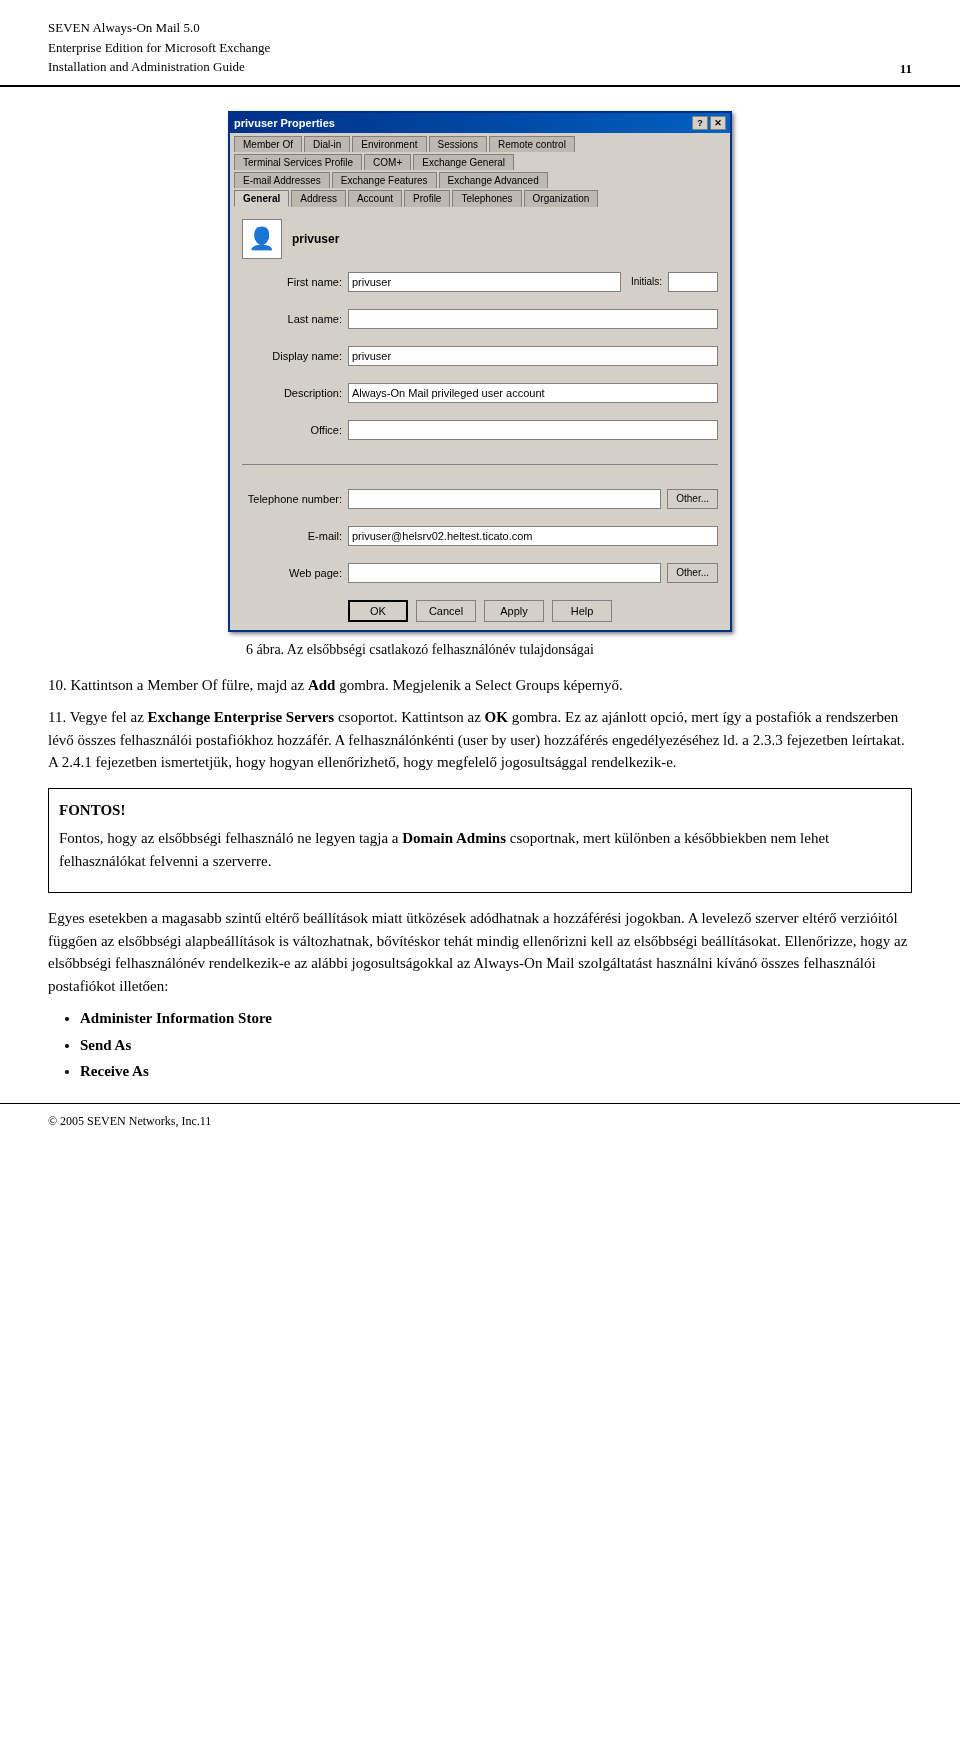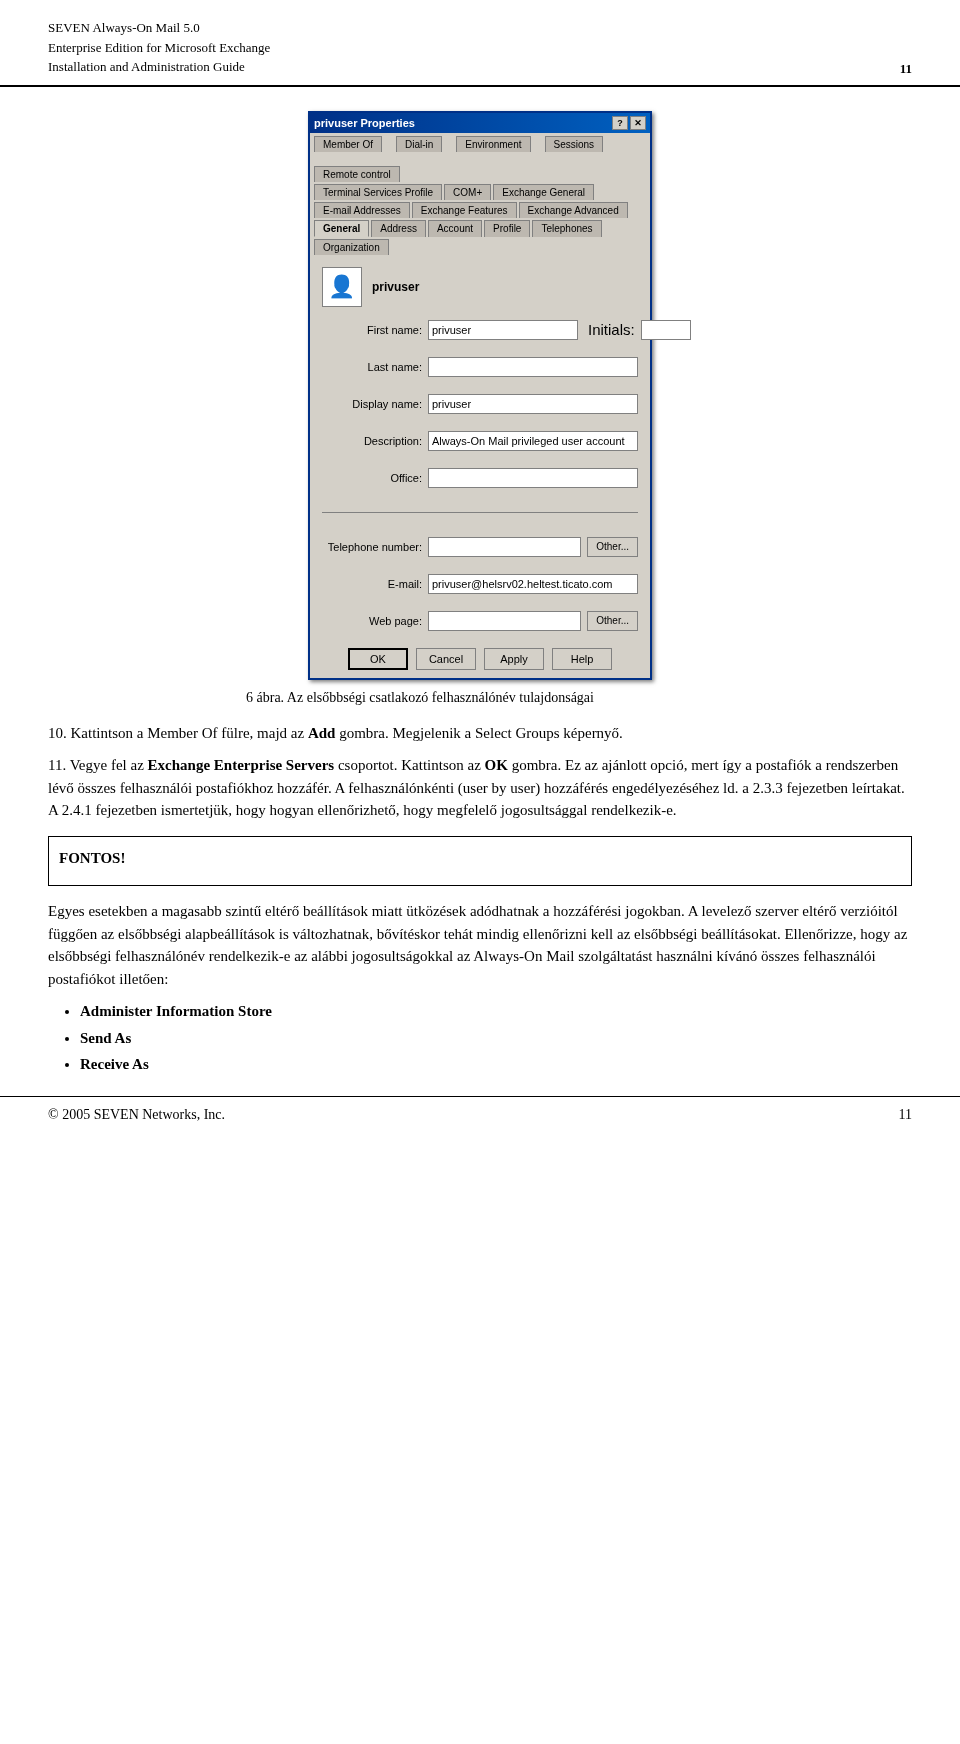--- a/index.html
+++ b/index.html
@@ -37,21 +37,21 @@
 
     
     .screenshot-wrapper {
       display: flex;
       justify-content: center;
       margin: 24px 0 10px 0;
     }
 
     
     .win-dialog {
-      width: 344px;
+      width: 504px;
       border: 2px solid #003087;
       background: #701a75;
       box-shadow: 2px 2px 4px rgba(0,0,0,0.5);
       font-family: 'Arial', sans-serif;
       font-size: 11px;
     }
 
     .win-titlebar {
       background: linear-gradient(to right, #003087, #0060c0);
       color: #fff;
@@ -78,21 +78,21 @@
       cursor: pointer;
       color: #000;
     }
 
     
     .win-tabs-row {
       display: flex;
       flex-wrap: wrap;
       background: #d4d0c8;
       padding: 3px 4px 0 4px;
-      gap: 14px;
+      gap: 2px;
     }
     .win-tab {
       padding: 2px 8px;
       border: 1px solid #808080;
       border-bottom: none;
       background: #d4d0c8;
       font-size: 10px;
       cursor: pointer;
       white-space: nowrap;
     }
@@ -153,21 +153,21 @@
     }
     .win-input {
       flex: 1;
       height: 20px;
       border: 1px solid #808080;
       background: #fff;
       padding: 1px 3px;
       font-size: 11px;
     }
     .win-initials-label {
-      font-size: 15px;
+      font-size: 10px;
       margin-left: 4px;
       white-space: nowrap;
     }
     .win-initials-input {
       width: 50px;
       height: 20px;
       border: 1px solid #808080;
       background: #fff;
       padding: 1px 3px;
       font-size: 11px;
@@ -245,25 +245,24 @@
       margin-bottom: 4px;
       list-style-type: disc;
     }
     .bullet-list li strong {
       font-weight: bold;
     }
 
     
     .page-footer {
       display: flex;
-      justify-content: space-between;
       padding: 10px 48px;
       border-top: 1px solid #000;
       margin-top: 20px;
-      font-size: 14px;
+      font-size: 12px;
     }
 
     .win-tabs-row2 {
       display: flex;
       flex-wrap: wrap;
       background: #d4d0c8;
       padding: 2px 4px 0 4px;
       gap: 2px;
     }
   </style>
@@ -399,20 +398,25 @@
   <p>
     <span>11. Vegye fel az</span>
     <strong>Exchange Enterprise Servers</strong>
     <span>csoportot. Kattintson az</span>
     <strong>OK</strong>
     <span>gombra. Ez az ajánlott opció, mert így a postafiók a rendszerben lévő összes felhasználói postafiókhoz hozzáfér. A felhasználónkénti (user by user) hozzáférés engedélyezéséhez ld. a 2.3.3 fejezetben leírtakat. A 2.4.1 fejezetben ismertetjük, hogy hogyan ellenőrizhető, hogy megfelelő jogosultsággal rendelkezik-e.</span>
   </p>
 
   <div class="note-box">
     <div class="note-title">FONTOS!</div>
+    <p>
+      <span>Fontos, hogy az elsőbbségi felhasználó ne legyen tagja a</span>
+      <strong>Domain Admins</strong>
+      <span>csoportnak, mert különben a későbbiekben nem lehet felhasználókat felvenni a szerverre.</span>
+    </p>
   </div>
 
   <p>Egyes esetekben a magasabb szintű eltérő beállítások miatt ütközések adódhatnak a hozzáférési jogokban. A levelező szerver eltérő verzióitól függően az elsőbbségi alapbeállítások is változhatnak, bővítéskor tehát mindig ellenőrizni kell az elsőbbségi beállításokat. Ellenőrizze, hogy az elsőbbségi felhasználónév rendelkezik-e az alábbi jogosultságokkal az Always-On Mail szolgáltatást használni kívánó összes felhasználói postafiókot illetően:</p>
 
   <ul class="bullet-list">
     <li><strong>Administer Information Store</strong></li>
     <li><strong>Send As</strong></li>
     <li><strong>Receive As</strong></li>
   </ul>
 </div>

